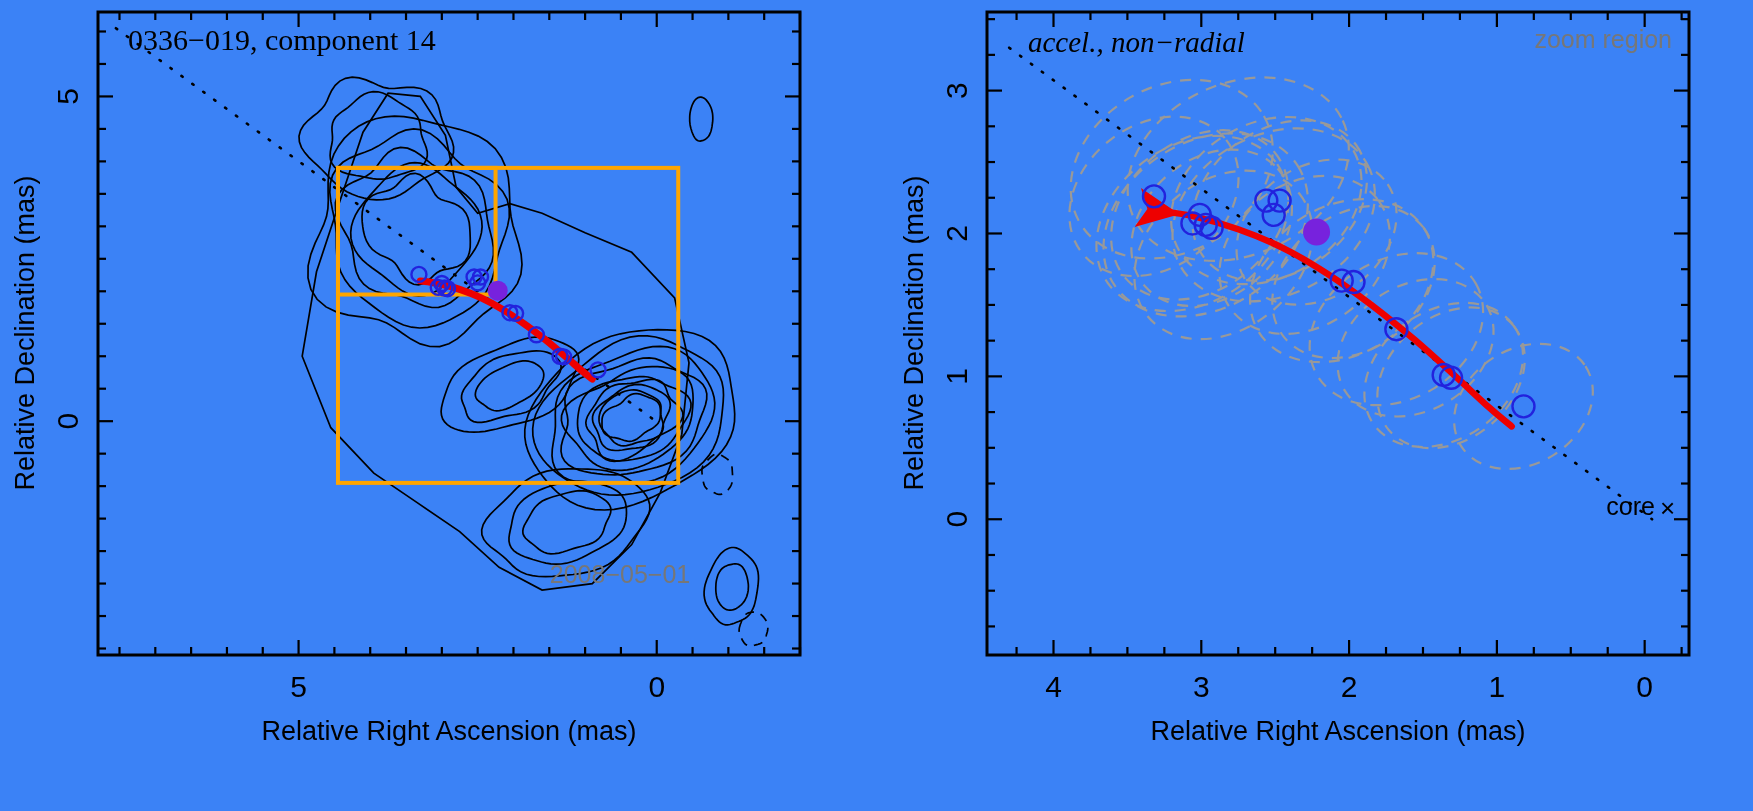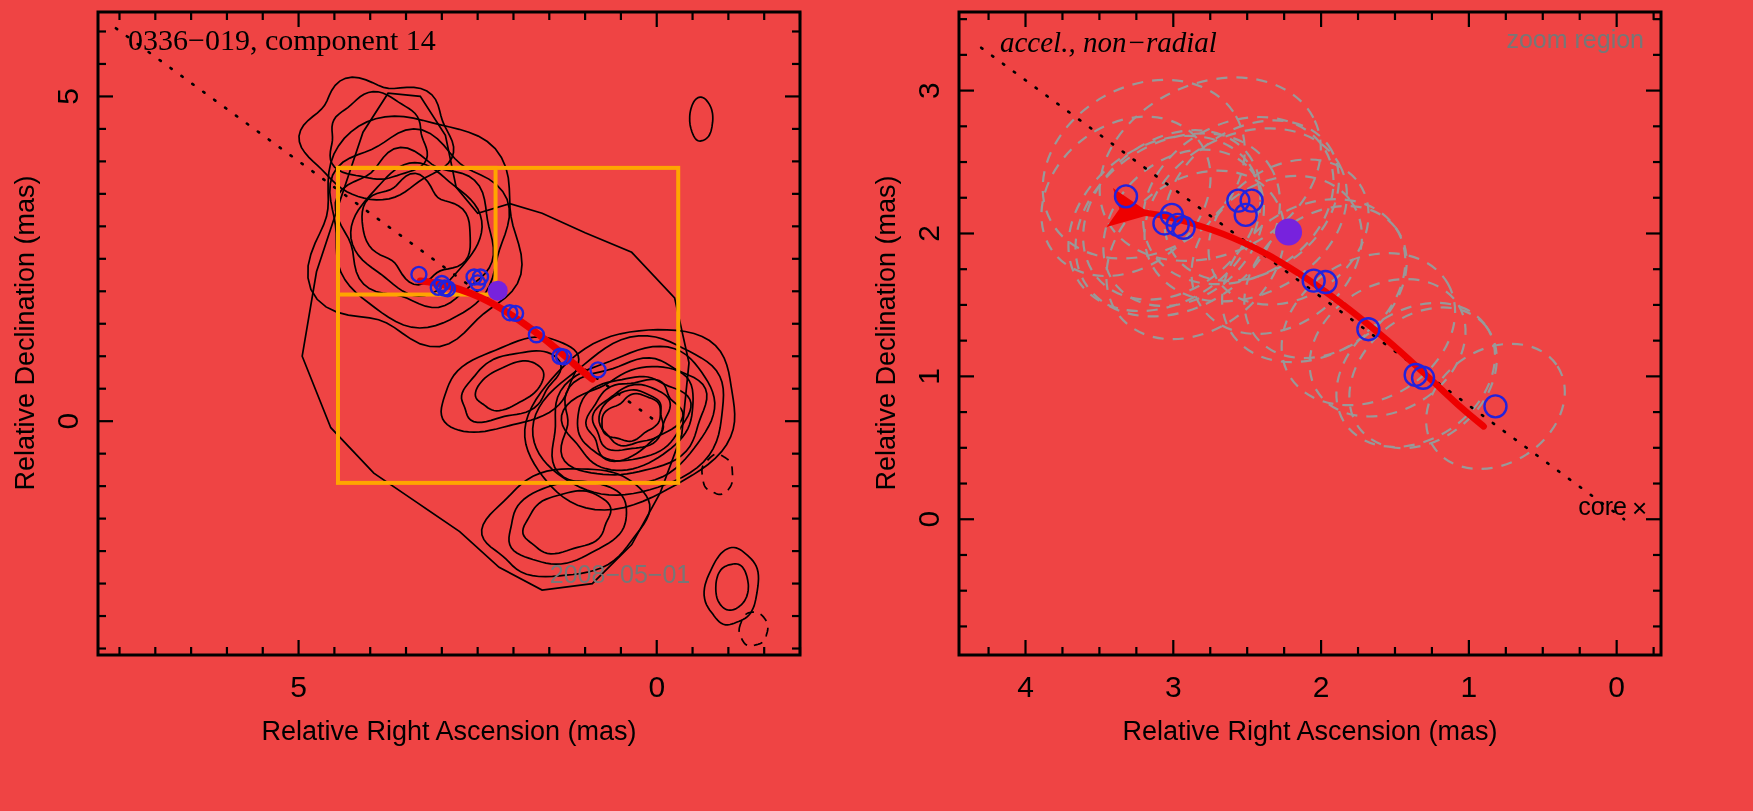--- a/index.html
+++ b/index.html
@@ -1,18 +1,18 @@
 <!DOCTYPE html>
 <html><head>
 <meta charset="utf-8">
 <style>
   html,body{margin:0;padding:0;background:#ffffff;}
   body{width:1753px;height:811px;overflow:hidden;
        font-family:"Liberation Sans", sans-serif;color:#000;}
-  .figure{position:relative;width:1753px;height:811px;background:#ef4444;}
+  .figure{position:relative;width:1753px;height:811px;background:#3b82f6;}
   .panel{position:absolute;top:0;}
   svg{display:block;}
   text{font-family:"Liberation Sans", sans-serif;fill:#000;}
   .serif{font-family:"Liberation Serif", serif;}
   .ital{font-family:"Liberation Serif", serif;font-style:italic;}
   .axlabel{font-size:27px;}
   .gray{fill:#777;}
 </style>
 </head>
 <body>
@@ -183,21 +183,21 @@
           <text x="656.734693877551" y="697" text-anchor="middle" font-size="30" font-family="&quot;Liberation Sans&quot;, sans-serif">0</text>
           <text x="78" y="96.43434343434342" text-anchor="middle" font-size="30" font-family="&quot;Liberation Sans&quot;, sans-serif" transform="rotate(-90 78 96.43434343434342)">5</text>
           <text x="78" y="421.1818181818182" text-anchor="middle" font-size="30" font-family="&quot;Liberation Sans&quot;, sans-serif" transform="rotate(-90 78 421.1818181818182)">0</text>
         </g>
 
       <text class="axlabel" x="449" y="740" text-anchor="middle">Relative Right Ascension (mas)</text>
       <text class="axlabel" x="34" y="333" text-anchor="middle" transform="rotate(-90 34 333)">Relative Declination (mas)</text>
     </svg>
   </div>
 
-  <div class="panel" id="rightPanel" style="left:832px;">
+  <div class="panel" id="rightPanel" style="left:860px;">
     <svg width="873" height="811" viewBox="0 0 873 811">
       <defs>
         <marker id="arrowRedR" markerWidth="6.5" markerHeight="6.5" refX="3" refY="3.25" orient="auto">
           <path d="M6.5,3.25 L0,0.2 L1.5,3.25 L0,6.3 Z" fill="#ee0000"></path>
         </marker>
       </defs>
 
       <rect id="RFRAME" x="127" y="12" width="702" height="643" fill="none" stroke="#000" stroke-width="3"></rect>
 
       <g id="RTICKS">

